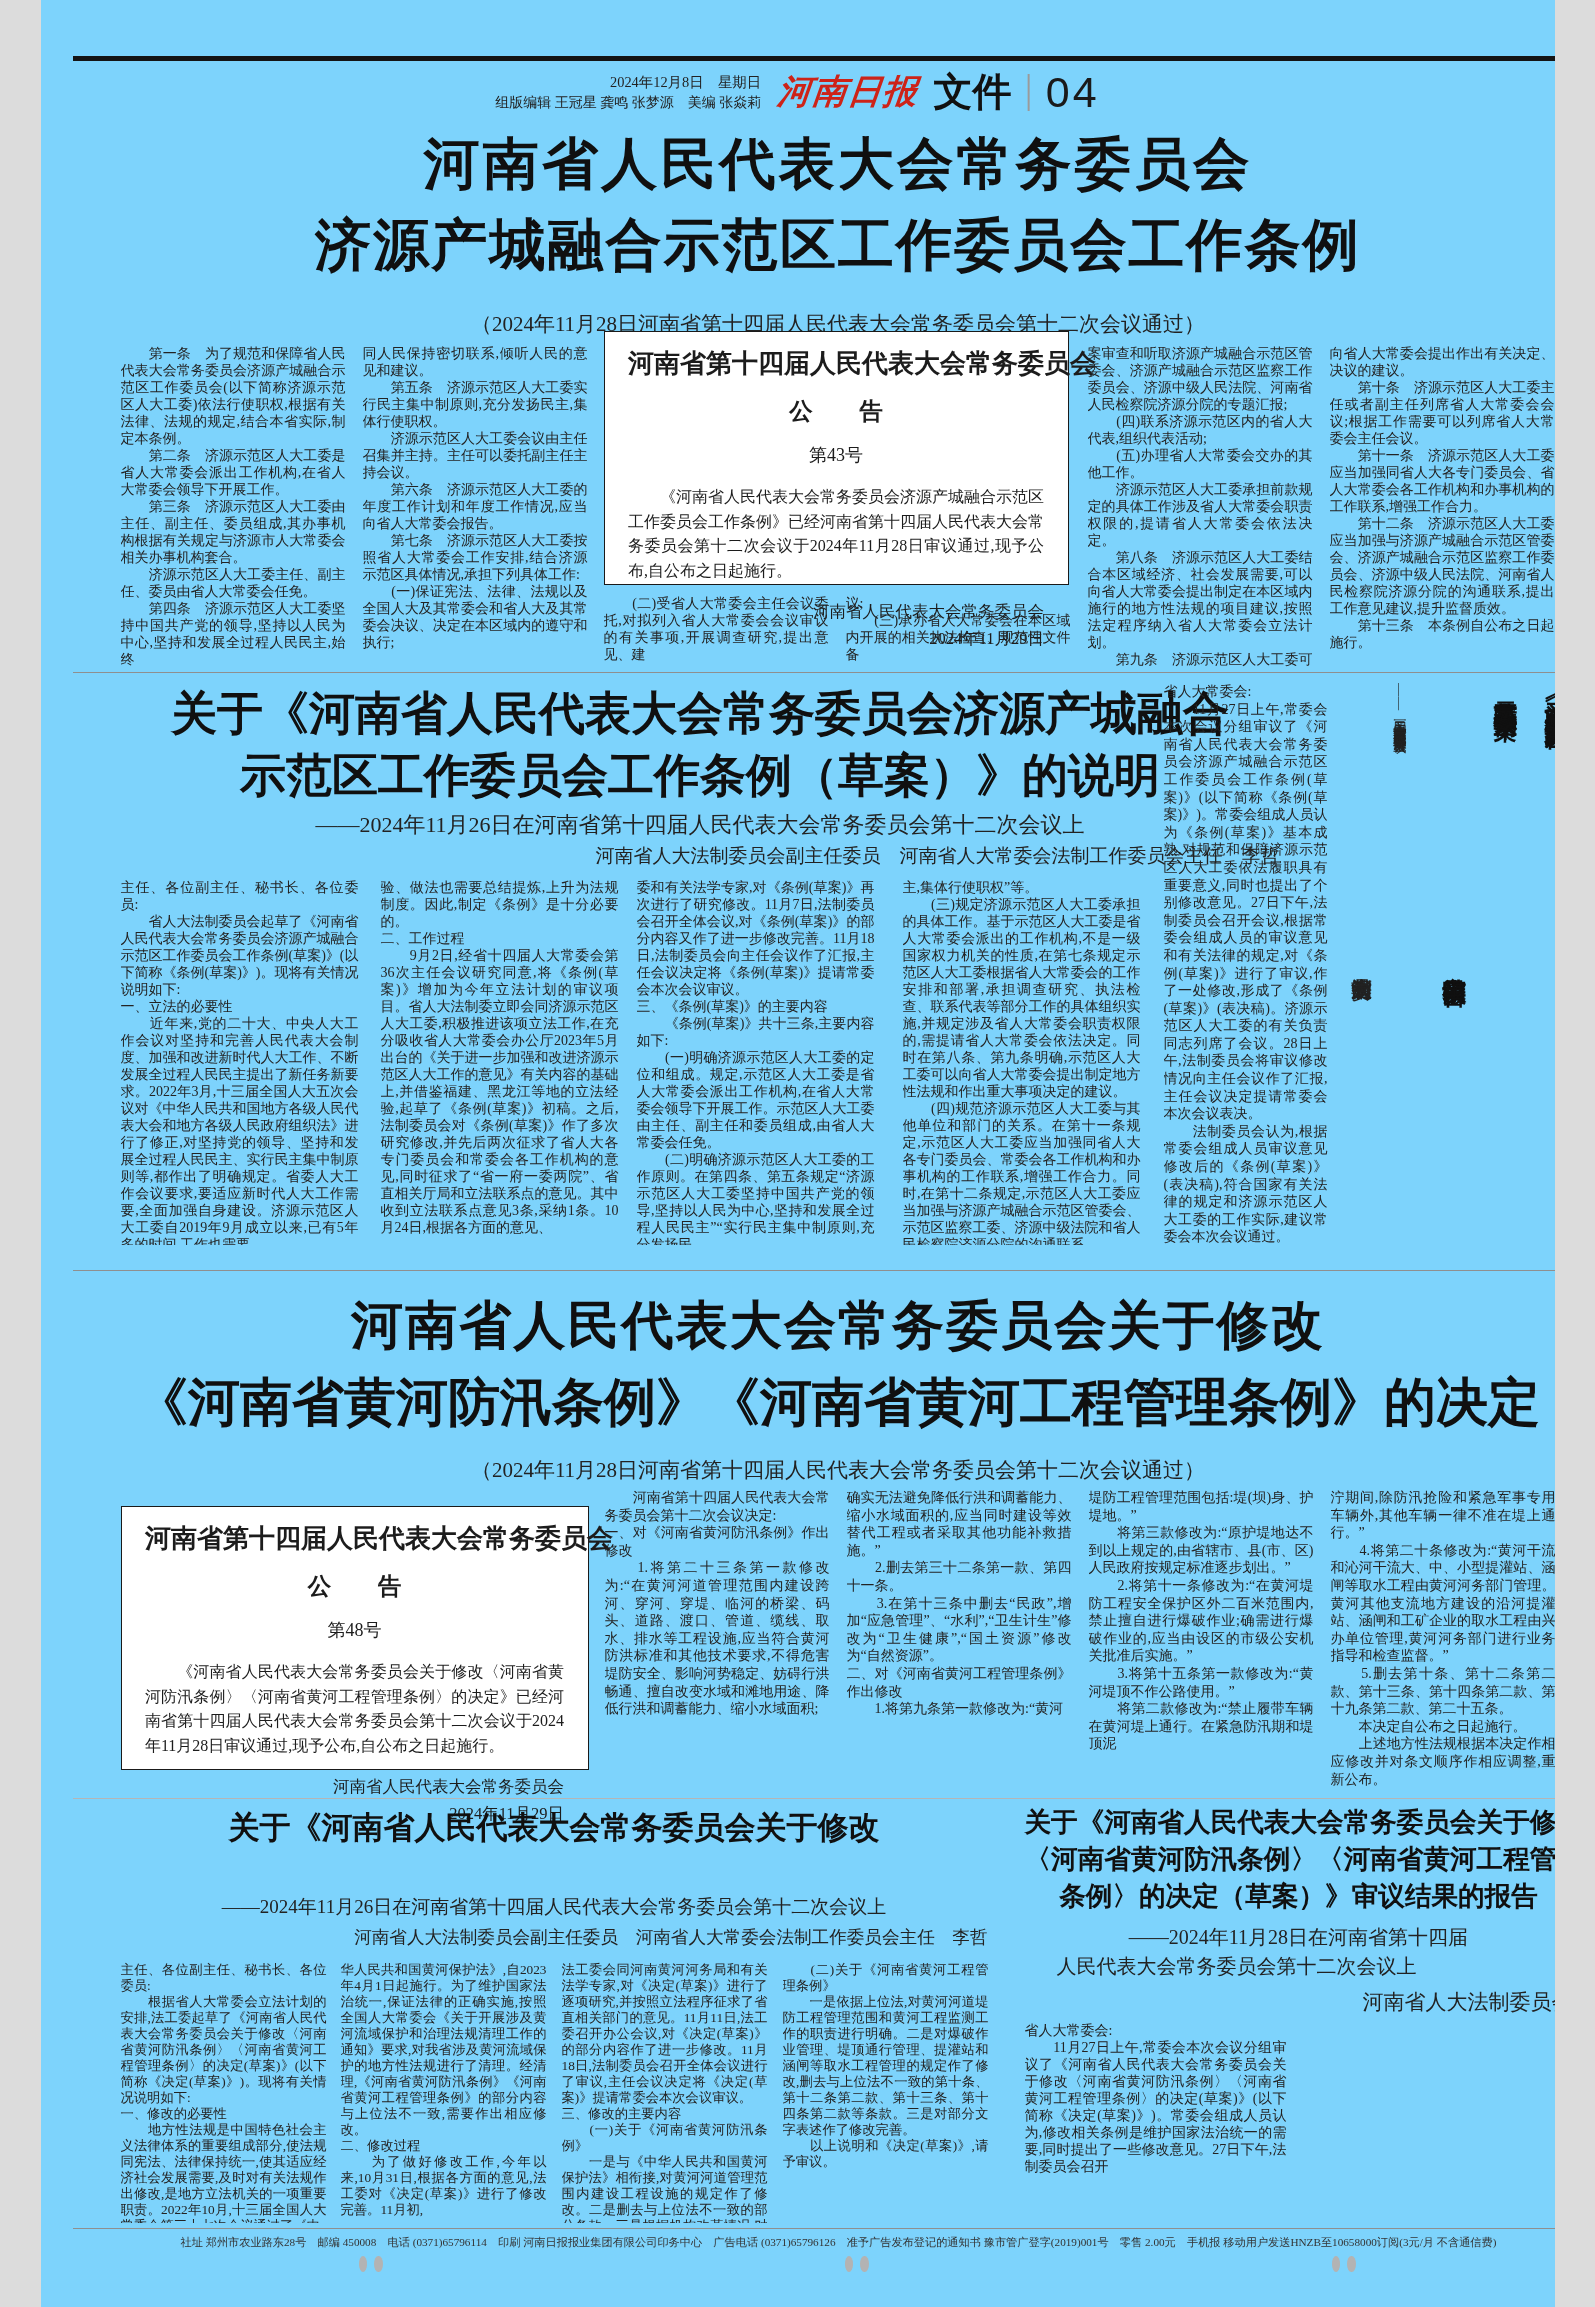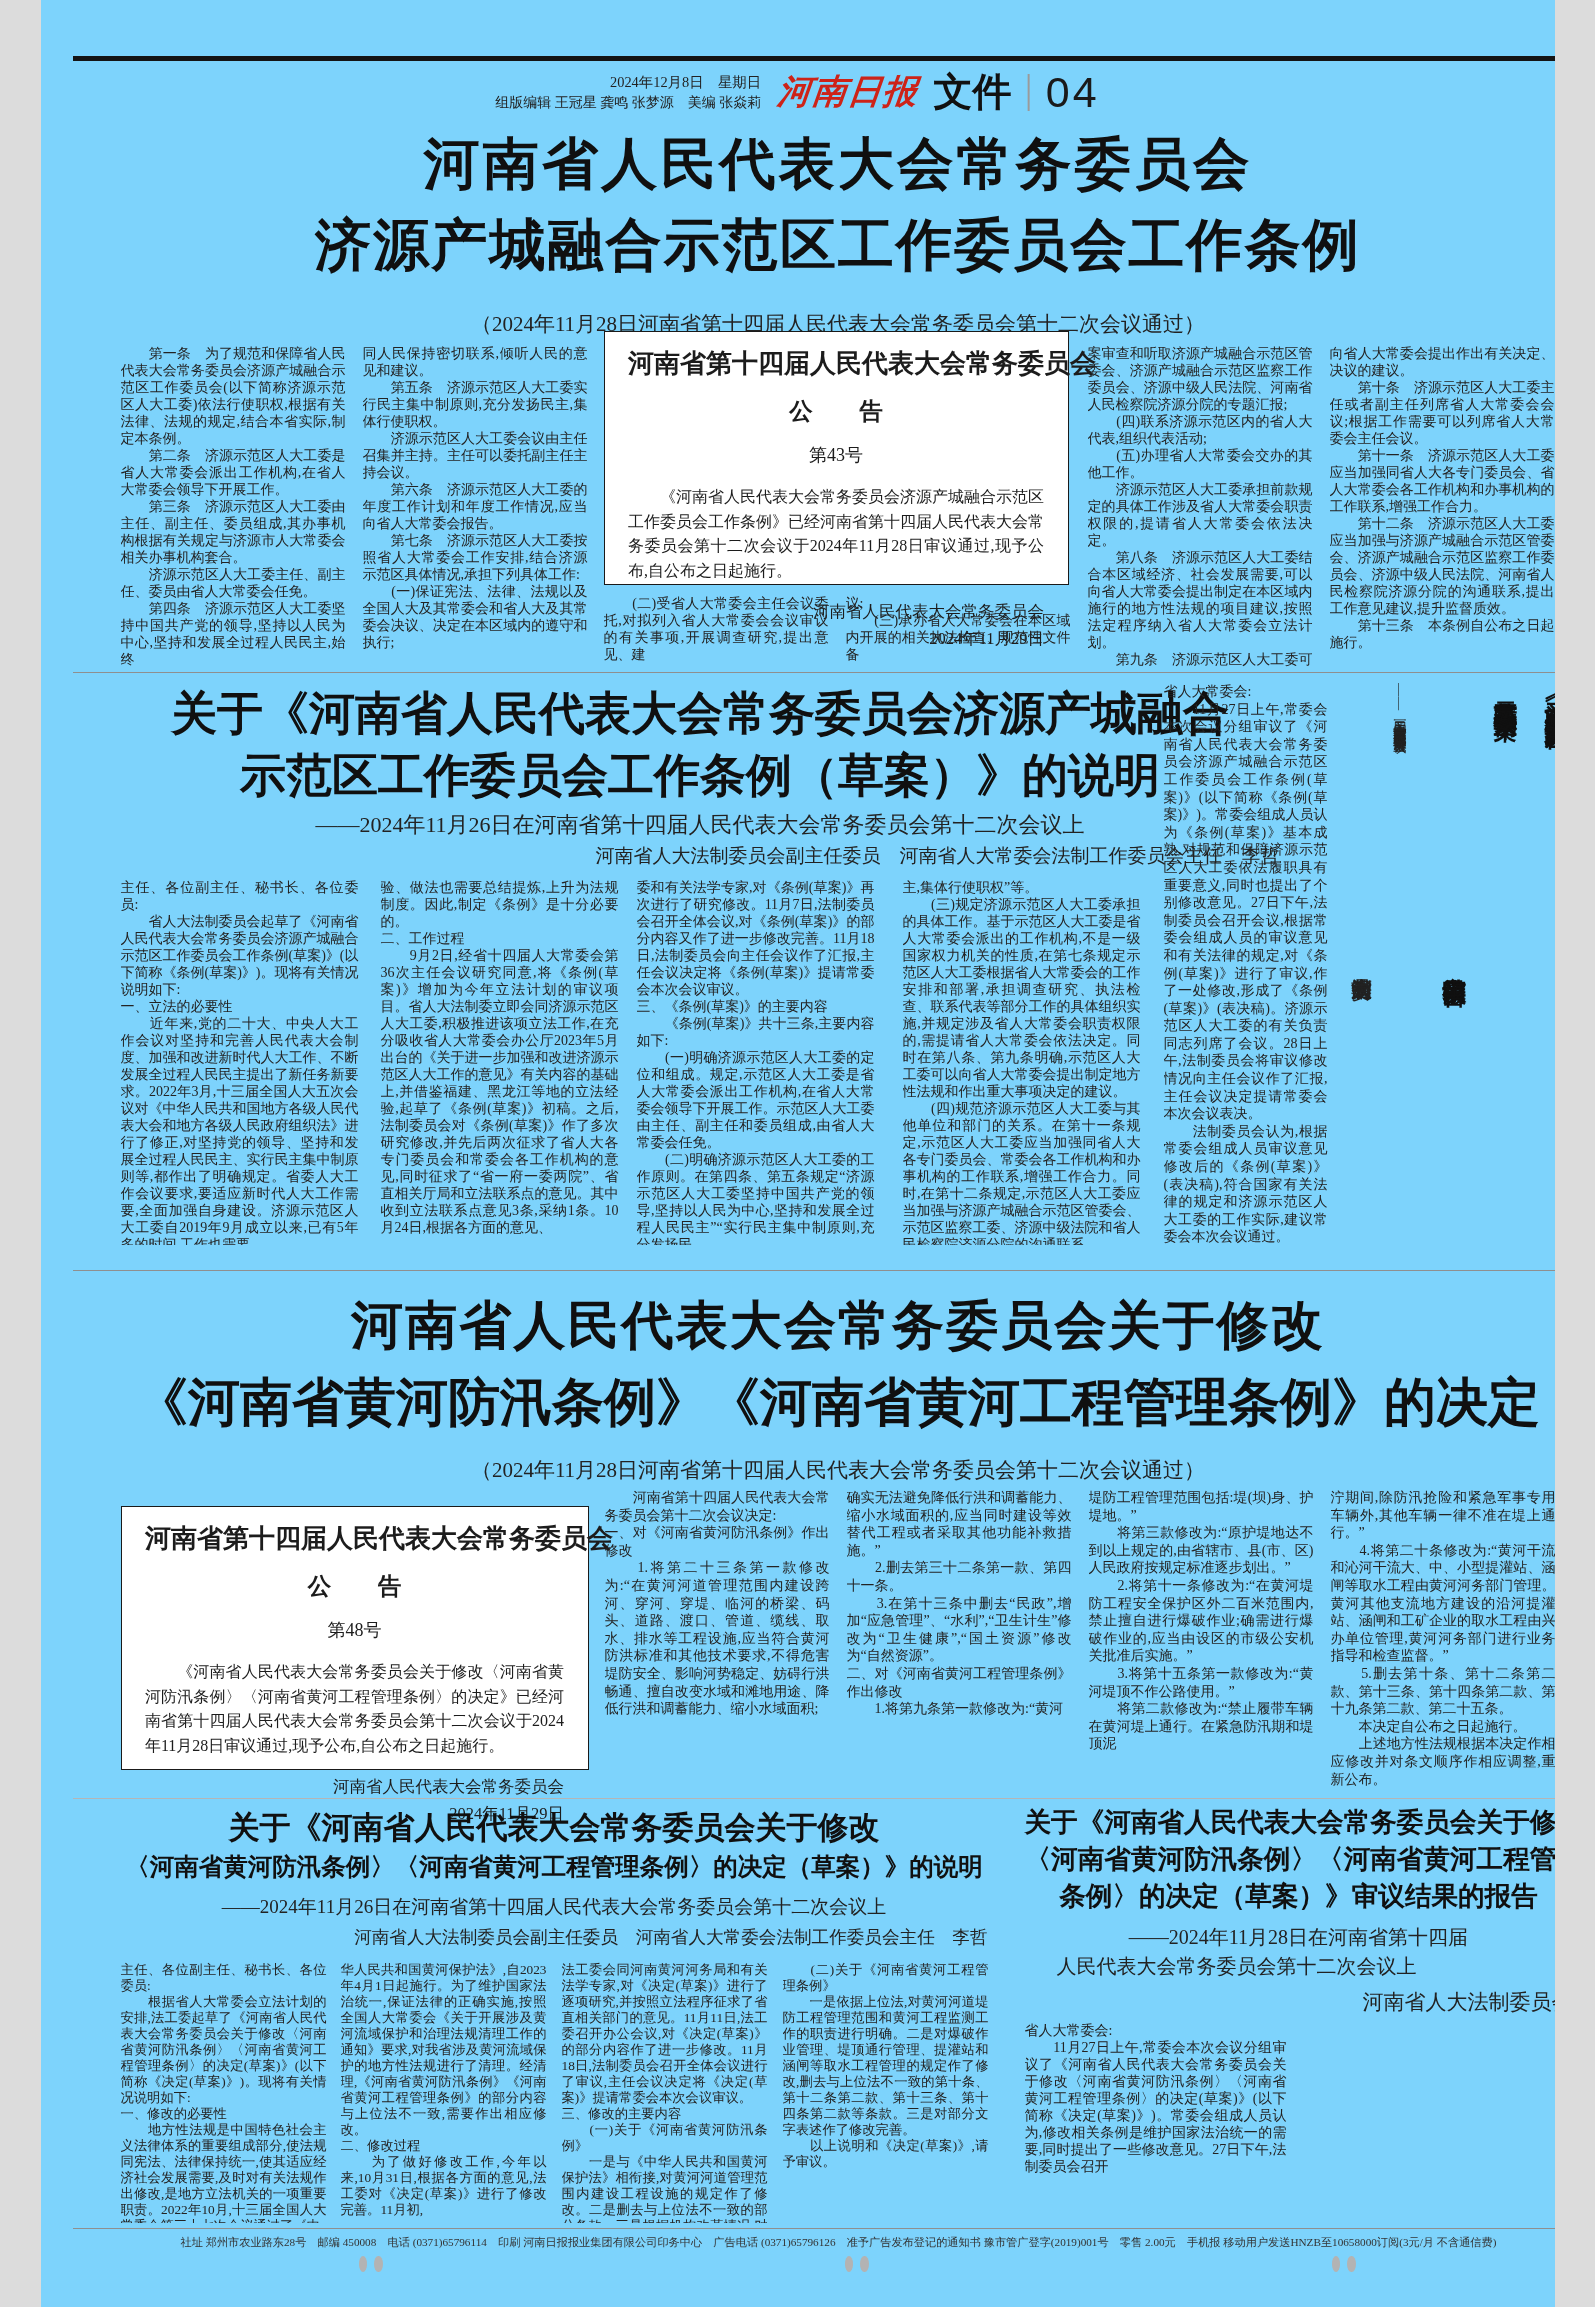--- a/index.html
+++ b/index.html
@@ -154,21 +154,20 @@
 　　将第二款修改为:“禁止履带车辆在黄河堤上通行。在紧急防汛期和堤顶泥</div>
   <div class="abs col" style="left:1290px;top:1489px;width:225px;height:306px;line-height:17.6px;">泞期间,除防汛抢险和紧急军事专用车辆外,其他车辆一律不准在堤上通行。”
 　　4.将第二十条修改为:“黄河干流和沁河干流大、中、小型提灌站、涵闸等取水工程由黄河河务部门管理。黄河其他支流地方建设的沿河提灌站、涵闸和工矿企业的取水工程由兴办单位管理,黄河河务部门进行业务指导和检查监督。”
 　　5.删去第十条、第十二条第二款、第十三条、第十四条第二款、第十九条第二款、第二十五条。
 　　本决定自公布之日起施行。
 　　上述地方性法规根据本决定作相应修改并对条文顺序作相应调整,重新公布。</div>
 
   <div class="abs rule" style="left:32px;top:1798px;width:1532px;background:#b5b5b5;"></div>
 
   <div class="abs headline" style="left:80px;top:1807px;width:867px;font-size:31px;">关于《河南省人民代表大会常务委员会关于修改</div>
-  <div class="abs headline" style="left:80px;top:1850px;width:867px;font-size:24.5px;">〈河南省黄河防汛条例〉〈河南省黄河工程管理条例〉的决定（草案）》的说明</div>
   <div class="abs subline" style="left:80px;top:1894px;width:867px;font-size:19px;">——2024年11月26日在河南省第十四届人民代表大会常务委员会第十二次会议上</div>
   <div class="abs byline" style="left:80px;top:1925px;width:867px;font-size:17.6px;">河南省人大法制委员会副主任委员　河南省人大常委会法制工作委员会主任　李哲</div>
 
   <div class="abs col" style="left:80px;top:1962px;width:206px;height:261px;font-size:13.3px;line-height:16px;">主任、各位副主任、秘书长、各位委员:
 　　根据省人大常委会立法计划的安排,法工委起草了《河南省人民代表大会常务委员会关于修改〈河南省黄河防汛条例〉〈河南省黄河工程管理条例〉的决定(草案)》(以下简称《决定(草案)》)。现将有关情况说明如下:
 一、修改的必要性
 　　地方性法规是中国特色社会主义法律体系的重要组成部分,使法规同宪法、法律保持统一,使其适应经济社会发展需要,及时对有关法规作出修改,是地方立法机关的一项重要职责。2022年10月,十三届全国人大常委会第三十七次会议通过了《中</div>
   <div class="abs col" style="left:300px;top:1962px;width:206px;height:261px;font-size:13.3px;line-height:16px;">华人民共和国黄河保护法》,自2023年4月1日起施行。为了维护国家法治统一,保证法律的正确实施,按照全国人大常委会《关于开展涉及黄河流域保护和治理法规清理工作的通知》要求,对我省涉及黄河流域保护的地方性法规进行了清理。经清理,《河南省黄河防汛条例》《河南省黄河工程管理条例》的部分内容与上位法不一致,需要作出相应修改。
 二、修改过程
 　　为了做好修改工作,今年以来,10月31日,根据各方面的意见,法工委对《决定(草案)》进行了修改完善。11月初,</div>

